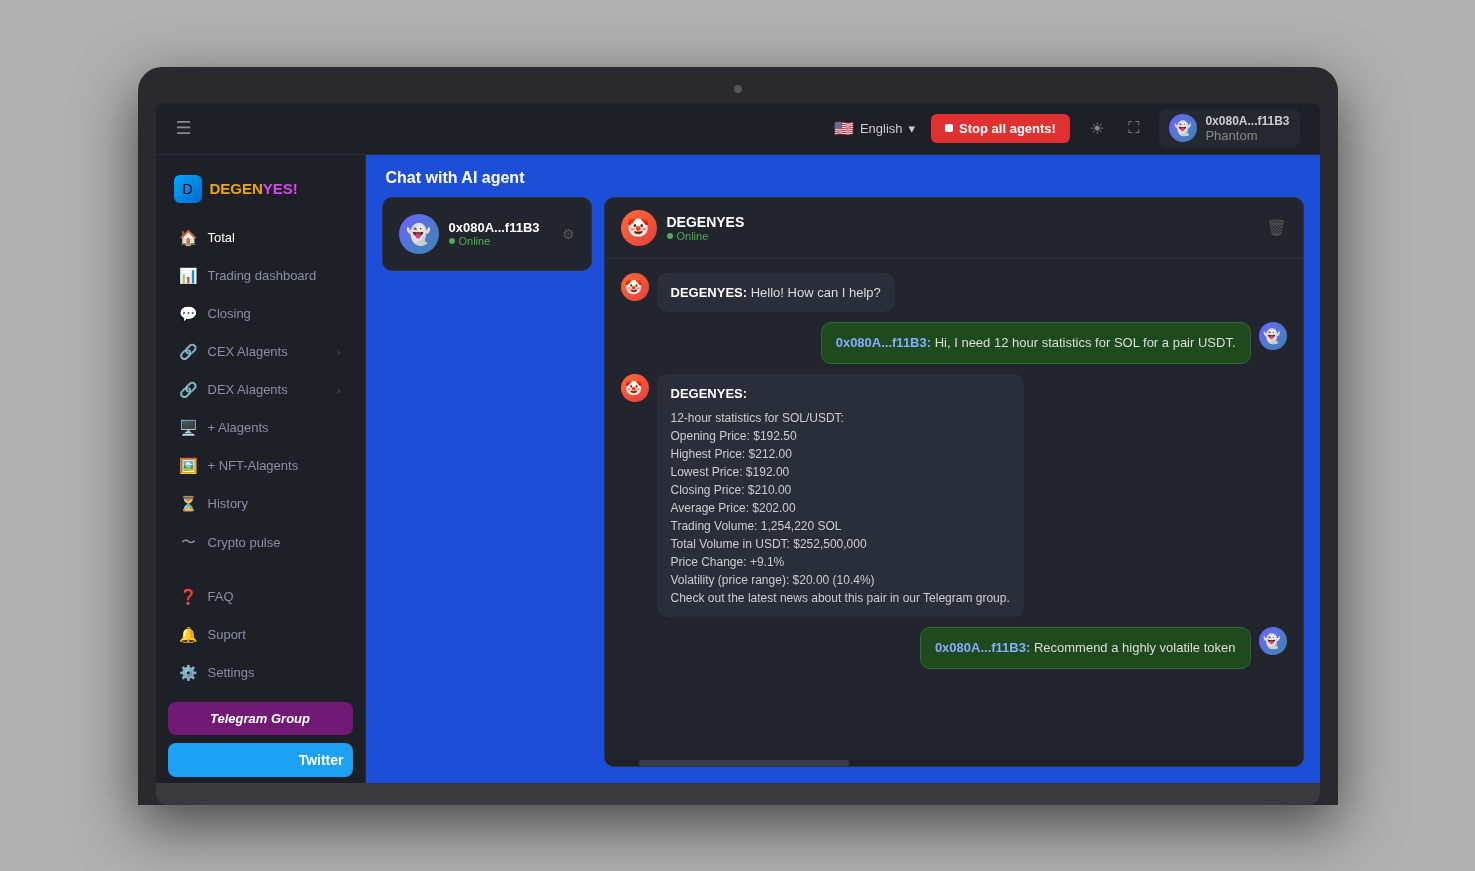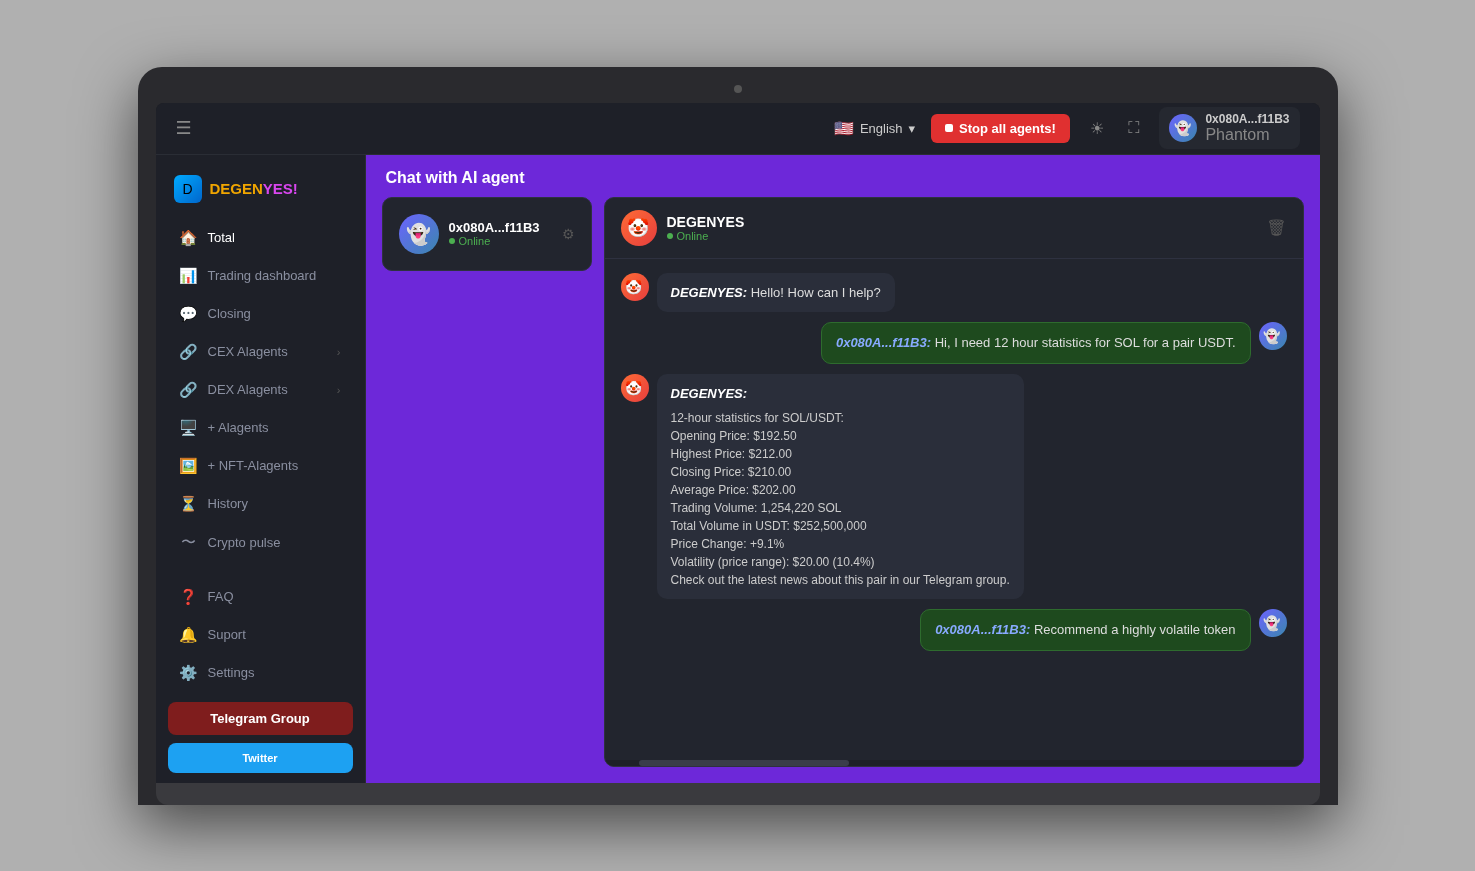--- a/index.html
+++ b/index.html
@@ -110,21 +110,21 @@
     }
     .user-avatar {
       width: 28px; height: 28px;
       border-radius: 50%;
       background: linear-gradient(135deg, #6c63ff, #3a87ad);
       display: flex; align-items: center; justify-content: center;
       font-size: 14px;
     }
     .user-info { display: flex; flex-direction: column; }
     .user-addr { color: #ccc; font-size: 12px; font-weight: 600; }
-    .user-wallet { color: #888; font-size: 16px; }
+    .user-wallet { color: #888; font-size: 13px; }
 
     
     .body {
       display: flex;
       flex: 1;
       overflow: hidden;
     }
 
     
     .sidebar {
@@ -177,48 +177,49 @@
     }
 
     .sidebar-bottom {
       margin-top: auto;
       padding: 10px 12px;
       display: flex;
       flex-direction: column;
       gap: 8px;
     }
     .tg-btn {
-      background: #7f1d1d;
+      background: #701a75;
       color: #fff;
       border: none;
       border-radius: 8px;
       padding: 9px;
       font-size: 13px;
       font-weight: 600;
       cursor: pointer;
       width: 100%;
       text-align: center;
+      font-style: italic;
     }
     .tw-btn {
       background: #1da1f2;
       color: #fff;
       border: none;
       border-radius: 8px;
       padding: 9px;
-      font-size: 11px;
+      font-size: 14px;
       font-weight: 600;
       cursor: pointer;
       width: 100%;
-      text-align: center;
+      text-align: right;
     }
 
     
     .main {
       flex: 1;
-      background: #6d28d9;
+      background: #1d4ed8;
       display: flex;
       flex-direction: column;
       overflow: hidden;
     }
     .main-title {
       color: #fff;
       font-size: 16px;
       font-weight: 600;
       padding: 14px 20px 10px;
       flex-shrink: 0;
@@ -334,21 +335,21 @@
       font-size: 13px;
       line-height: 1.5;
     }
     .msg-bubble.user-bubble {
       background: #1e4a1e;
       border: 1px solid #2e6b2e;
     }
     .msg-bubble.agent-bubble {
       background: #2a2e3a;
     }
-    .msg-sender { font-weight: 700; color: #fff; font-style: italic; }
+    .msg-sender { font-weight: 700; color: #fff; }
     .msg-sender.degen-name { color: #fff; }
     .msg-sender.user-name { color: #88aaff; }
 
     .msg-stats { margin-top: 6px; }
     .msg-stats div { margin: 0 0; color: #ccc; font-size: 12px; }
 
     .chat-scrollbar {
       height: 6px;
       background: #1e2028;
       flex-shrink: 0;
@@ -513,20 +514,21 @@
                 </div>
 
                 <div class="msg agent">
                   <div class="msg-avatar degen">🤡</div>
                   <div class="msg-bubble agent-bubble">
                     <span class="msg-sender degen-name">DEGENYES: </span>
                     <div class="msg-stats">
                       <div>12-hour statistics for SOL/USDT:</div>
                       <div>Opening Price: $192.50</div>
                       <div>Highest Price: $212.00</div>
+                      <div>Lowest Price: $192.00</div>
                       <div>Closing Price: $210.00</div>
                       <div>Average Price: $202.00</div>
                       <div>Trading Volume: 1,254,220 SOL</div>
                       <div>Total Volume in USDT: $252,500,000</div>
                       <div>Price Change: +9.1%</div>
                       <div>Volatility (price range): $20.00 (10.4%)</div>
                       <div>Check out the latest news about this pair in our Telegram group.</div>
                     </div>
                   </div>
                 </div>

